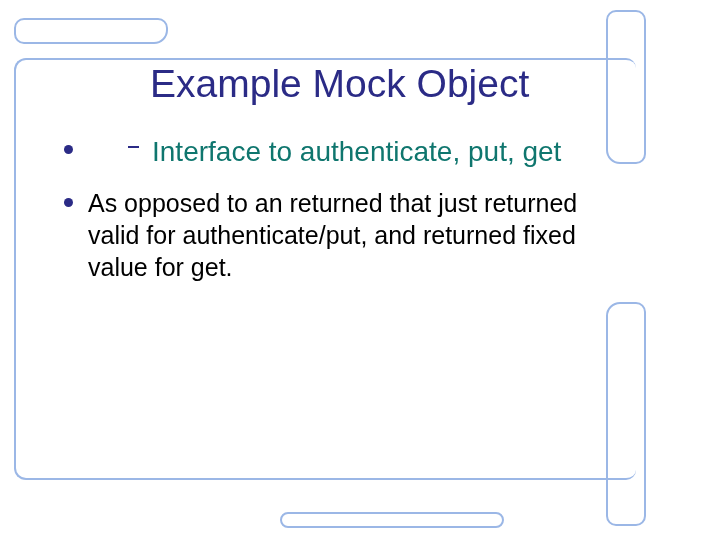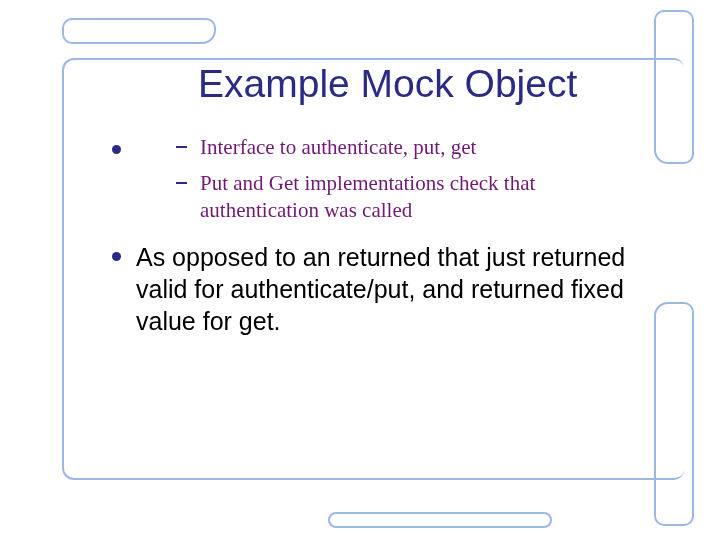--- a/index.html
+++ b/index.html
@@ -9,21 +9,20 @@
     height: 540px;
     font-family: Arial, Helvetica, sans-serif;
     background: #ffffff;
     overflow: hidden;
   }
   .slide {
     position: relative;
     width: 656px;
     height: 540px;
     background: #ffffff;
-    margin-left: 48px;
   }
   
   .frame {
     position: absolute;
     border: 2px solid #9bb7e6;
     border-radius: 10px;
     background: transparent;
   }
   .frame.tl { top: 18px; left: 14px; width: 150px; height: 22px; border-bottom-right-radius: 14px; }
   .frame.tr { top: 10px; right: 10px; width: 36px; height: 150px; border-bottom-left-radius: 14px; }
@@ -73,24 +72,23 @@
   }
   ul.level2 {
     list-style: none;
     padding: 0;
     margin: 10px 0 6px 38px;
   }
   ul.level2 > li {
     position: relative;
     padding-left: 26px;
     margin-bottom: 8px;
-    font-size: 21px;
-    color: #701a75;
+    font-size: 28px;
+    color: #0f766e;
     line-height: 1.32;
-    font-family: Liberation Serif, serif;
   }
   ul.level2 > li::before {
     content: "";
     position: absolute;
     left: 2px;
     top: 12px;
     width: 11px;
     height: 2px;
     background: #2b2b86;
   }
@@ -108,23 +106,20 @@
 
   <div class="content">
     <h1 class="title">Example Mock Object</h1>
 
     <ul class="level1">
       <li>
         <ul class="level2">
           <li>
             <span>Interface to authenticate, put, get</span>
           </li>
-          <li>
-            <span>Put and Get implementations check that authentication was called</span>
-          </li>
         </ul>
       </li>
       <li>
         <span>As opposed to an returned that just returned valid for authenticate/put, and returned fixed value for get.</span>
       </li>
     </ul>
   </div>
 
 </div>
 

